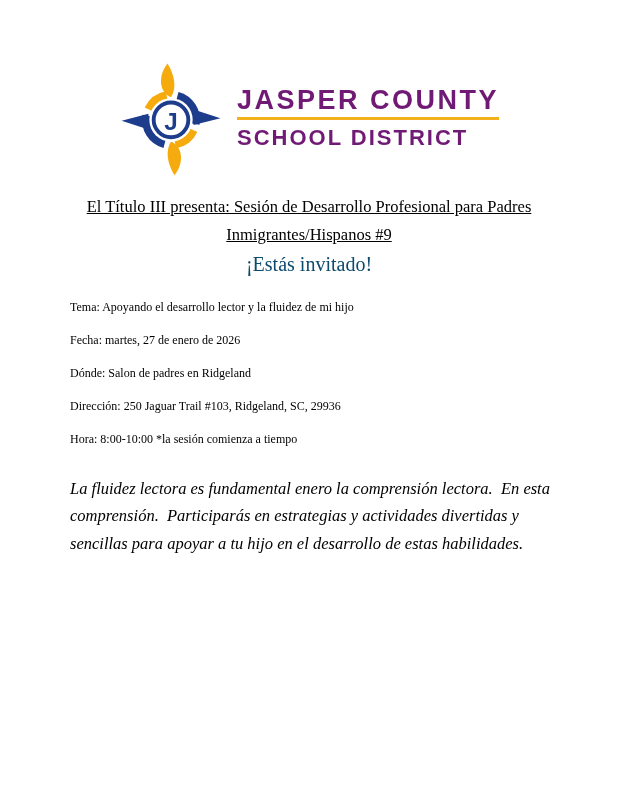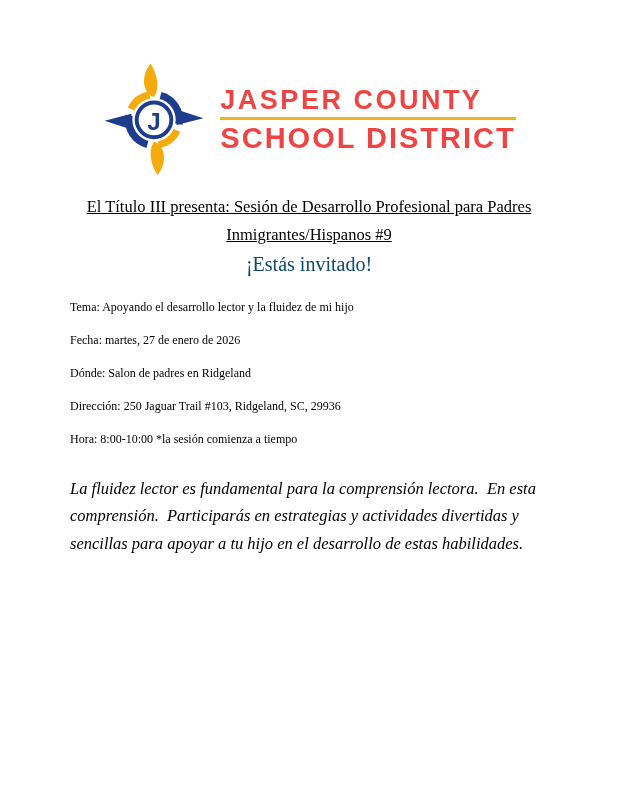--- a/index.html
+++ b/index.html
@@ -13,25 +13,25 @@
   }
   
   .logo-row{
     position:absolute;top:62px;left:0;width:100%;
     display:flex;justify-content:center;align-items:center;gap:14px;
   }
   .compass{width:104px;height:114px;flex:0 0 auto;display:block;}
   .logo-text{
     font-family:"Liberation Sans",sans-serif;
     font-weight:bold;
-    color:#ef4444;
+    color:#701a75;
   }
   .logo-line1{font-size:27px;letter-spacing:2.5px;line-height:30px;white-space:nowrap;}
   .logo-rule{height:3px;background:#f3b21b;margin:2px 0 3px 0;}
-  .logo-line2{font-size:29px;letter-spacing:2px;line-height:30px;white-space:nowrap;}
+  .logo-line2{font-size:22px;letter-spacing:2px;line-height:30px;white-space:nowrap;}
   
   .title{
     position:absolute;top:193px;left:40px;right:40px;
     text-align:center;font-size:16.5px;line-height:27.5px;text-decoration:underline;
   }
   .invite{
     position:absolute;top:243px;left:0;width:100%;
     text-align:center;font-size:20px;line-height:42px;
     color:#0c4a6e;
   }
@@ -87,18 +87,18 @@
 
   <section class="details">
     <div class="detail-line">Tema: Apoyando el desarrollo lector y la fluidez de mi hijo</div>
     <div class="detail-line">Fecha: martes, 27 de enero de 2026</div>
     <div class="detail-line">Dónde: Salon de padres en Ridgeland</div>
     <div class="detail-line">Dirección: 250 Jaguar Trail #103, Ridgeland, SC, 29936</div>
     <div class="detail-line">Hora: 8:00-10:00 *la sesión comienza a tiempo</div>
   </section>
 
   <section class="description">
-    <div>La fluidez lector es fundamental para la comprensión lectora.  En esta</div>
+    <div>La fluidez lectora es fundamental enero la comprensión lectora.  En esta</div>
     <div>comprensión.  Participarás en estrategias y actividades divertidas y</div>
     <div>sencillas para apoyar a tu hijo en el desarrollo de estas habilidades.</div>
   </section>
 
 </div>
 
 </body></html>

